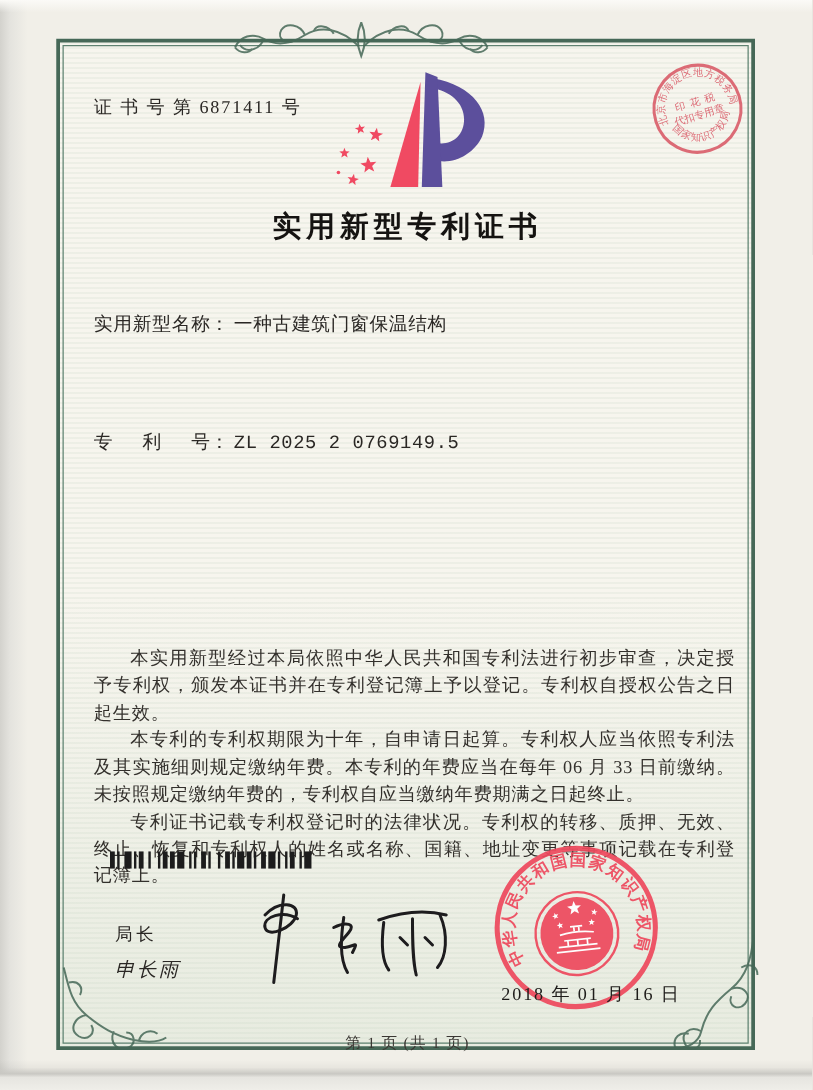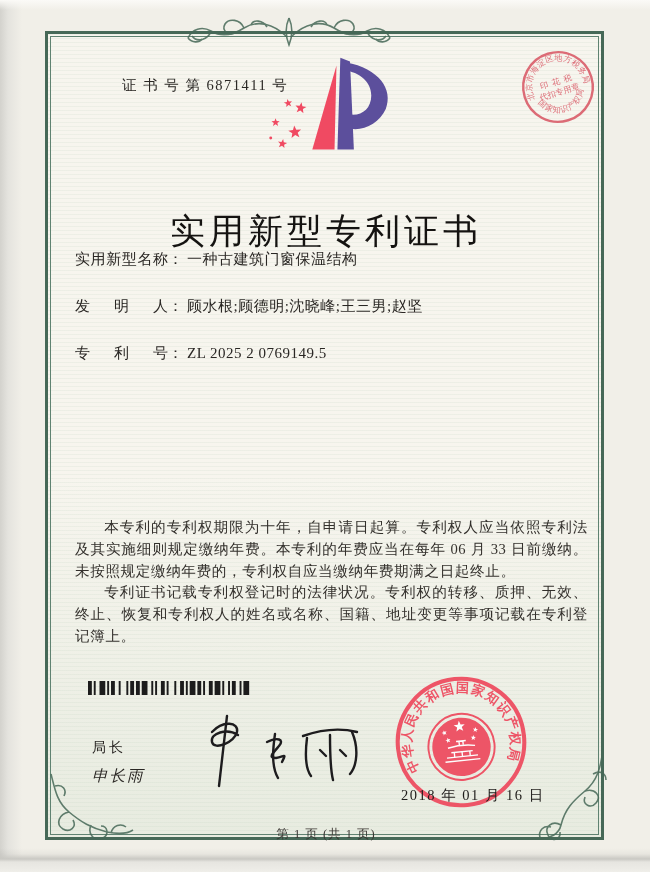--- a/index.html
+++ b/index.html
@@ -30,29 +30,29 @@
   .frame{position:absolute;left:45px;top:31px;width:559px;height:809px;
     border:3px solid var(--border-green);
     background:
       linear-gradient(180deg,rgba(205,218,200,0) 55%,rgba(196,213,192,.30) 100%),
       repeating-linear-gradient(180deg,rgba(130,170,140,.085) 0 1px,rgba(0,0,0,0) 1px 4px),
       #f7f5ee;
     box-sizing:border-box;}
   .frame-inner{position:absolute;left:2px;top:2px;right:2px;bottom:2px;
     border:1px solid #5f8271;}
 
-  .cert-no{position:absolute;left:75px;top:76px;font-size:14.5px;letter-spacing:1.5px;color:#2b2825;margin-left:47px;}
+  .cert-no{position:absolute;left:75px;top:76px;font-size:14.5px;letter-spacing:1.5px;color:#2b2825;}
   .logo{position:absolute;left:263px;top:52px;width:145px;height:113px;}
   .title{position:absolute;left:45px;top:166px;width:562px;text-align:center;
-    font-size:35px;font-weight:normal;letter-spacing:4px;color:#151311;margin-top:42px;}
+    font-size:23px;font-weight:bold;letter-spacing:4px;color:#151311;}
 
   .field{position:absolute;left:75px;width:512px;font-size:15px;color:#2a2724;white-space:nowrap;}
   .flabel{display:inline-block;width:93px;text-align:justify;text-align-last:justify;vertical-align:top;}
   .fcolon{display:inline-block;margin-right:4px;}
-  .fvalue{letter-spacing:.5px;}
+  .fvalue{letter-spacing:.5px;font-family:Liberation Mono, monospace;}
 
   .paras{position:absolute;left:75px;top:517px;width:513px;}
   .paras p{margin:0;font-size:14.6px;line-height:21.8px;text-align:justify;
     text-indent:2em;letter-spacing:.6px;color:#33302c;}
 
   .barcode{position:absolute;left:88px;top:681px;width:165px;height:14px;}
 
   .signer-title{position:absolute;left:92px;top:739px;font-size:14px;letter-spacing:3px;color:#2a2724;}
   .signer-name{position:absolute;left:92px;top:766px;font-size:15.5px;letter-spacing:2px;color:#2a2724;font-style:italic;}
   .signature{position:absolute;left:183px;top:710px;width:195px;height:84px;}
@@ -108,28 +108,26 @@
       <path d="M20.87,89.08L21.51,92.54L24.95,93.30L21.85,94.99L22.19,98.49L19.64,96.07L16.40,97.47L17.92,94.29L15.59,91.65L19.08,92.11Z"></path>
       <circle cx="8" cy="88" r="1.5"></circle>
     </g>
   </svg>
 
   <div class="title">实用新型专利证书</div>
 
   <div class="field" style="top:250px">
     <span class="flabel">实用新型名称</span><span class="fcolon">：</span><span class="fvalue">一种古建筑门窗保温结构</span>
   </div>
-  <div class="field" style="top:297px">
-    <span class="flabel">发明人</span><span class="fcolon">：</span><span class="fvalue">顾水根;顾德明;沈晓峰;王三男;赵坚</span>
-  </div>
   <div class="field" style="top:344px">
     <span class="flabel">专利号</span><span class="fcolon">：</span><span class="fvalue">ZL 2025 2 0769149.5</span>
   </div>
 
   <div class="paras">
+    <p>本实用新型经过本局依照中华人民共和国专利法进行初步审查，决定授予专利权，颁发本证书并在专利登记簿上予以登记。专利权自授权公告之日起生效。</p>
     <p>本专利的专利权期限为十年，自申请日起算。专利权人应当依照专利法及其实施细则规定缴纳年费。本专利的年费应当在每年 06 月 33 日前缴纳。未按照规定缴纳年费的，专利权自应当缴纳年费期满之日起终止。</p>
     <p>专利证书记载专利权登记时的法律状况。专利权的转移、质押、无效、终止、恢复和专利权人的姓名或名称、国籍、地址变更等事项记载在专利登记簿上。</p>
   </div>
 
   <svg class="barcode" viewBox="0 0 165 14" preserveAspectRatio="none" id="barcode-svg">
       <rect x="0.00" y="0" width="3.84" height="14" fill="#1c1c1c"></rect>
       <rect x="5.76" y="0" width="1.92" height="14" fill="#1c1c1c"></rect>
       <rect x="11.51" y="0" width="5.76" height="14" fill="#1c1c1c"></rect>
       <rect x="19.19" y="0" width="1.92" height="14" fill="#1c1c1c"></rect>
       <rect x="23.02" y="0" width="3.84" height="14" fill="#1c1c1c"></rect>

